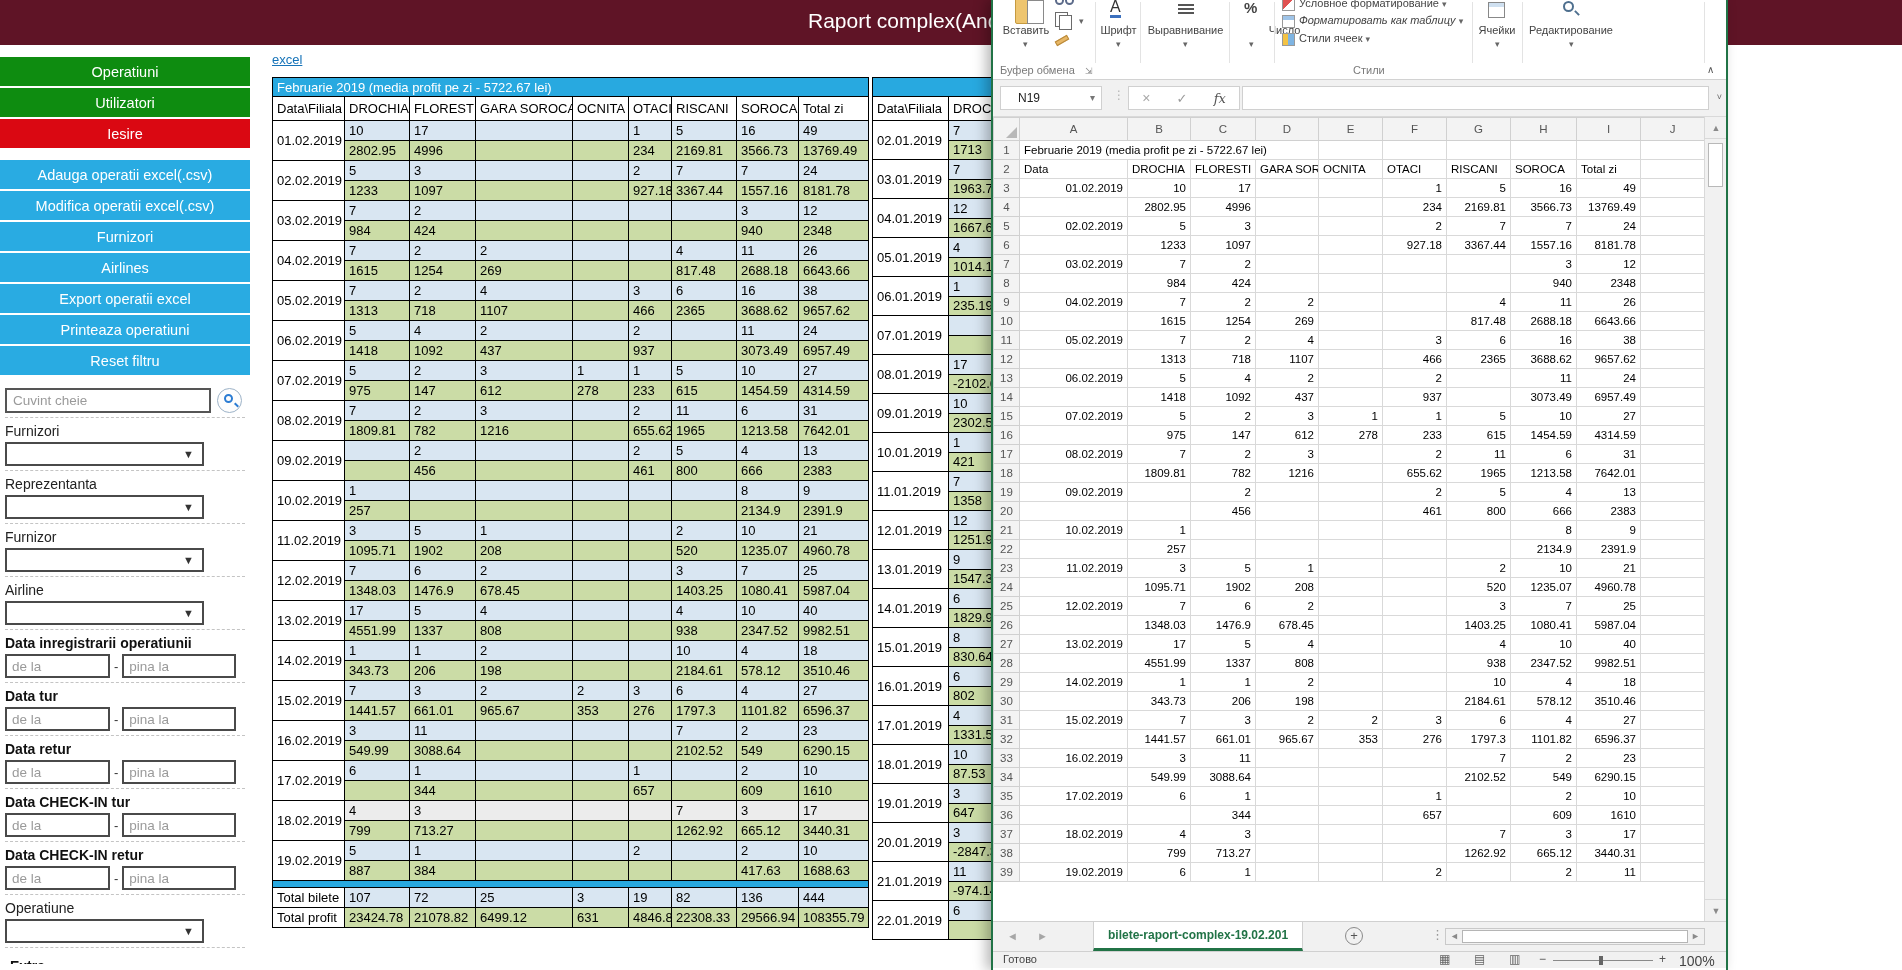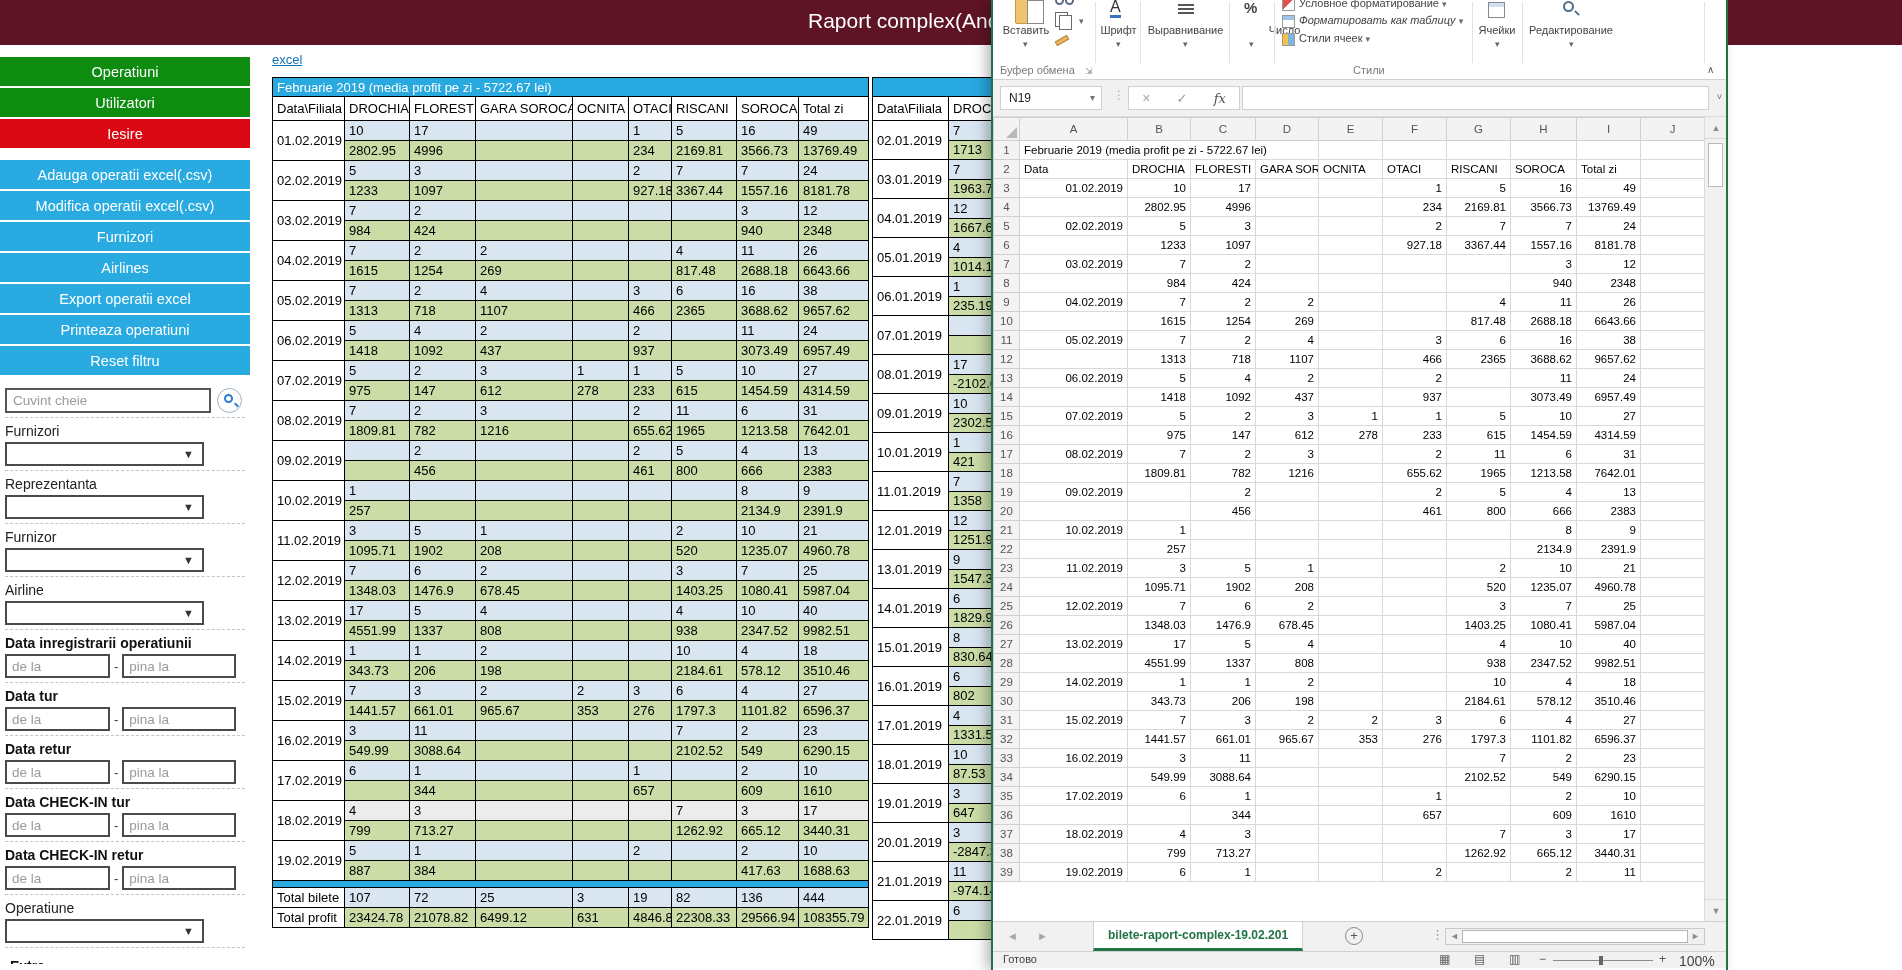--- a/index.html
+++ b/index.html
@@ -81,21 +81,21 @@
   .mi3 { background:linear-gradient(90deg,#f3c244 50%,#7eb4e2 50%); }
   .cells-ico { width:17px; height:16px; border:1px solid #888;
     background:linear-gradient(180deg,#cfe0f0 30%,#fff 30%),linear-gradient(90deg,transparent 49%,#bbb 49%,#bbb 55%,transparent 55%); }
   .mag2 { position:relative; width:11px; height:11px; border:2px solid #4e6f8e; border-radius:50%; }
   .mag2:after { content:""; position:absolute; left:9px; top:9px; width:6px; height:2px; background:#4e6f8e; transform:rotate(45deg); }
   .launcher { font-size:9px; color:#888; }
   .rb-chev { position:absolute; left:714px; top:64px; font-size:10px; color:#555; }
 
   .xl-formula { position:relative; height:37px; background:#f1f1f1; border-bottom:1px solid #d9d9d9; }
   .namebox { position:absolute; left:7px; top:6px; width:102px; height:24px; background:#fff; border:1px solid #d0d0d0;
-    font-size:12px; color:#222; line-height:22px; padding-left:8px; }
+    font-size:12px; color:#222; line-height:22px; padding-left:17px; }
   .namebox .caret { position:absolute; right:6px; top:0; font-size:10px; color:#777; }
   .fdots { position:absolute; left:120px; top:8px; color:#b5b5b5; font-size:12px; letter-spacing:0; }
   .fnbox { position:absolute; left:135px; top:6px; width:112px; height:24px; background:#fff; border:1px solid #d0d0d0;
     display:flex; align-items:center; justify-content:space-around; }
   .fx-x { color:#a8a8a8; font-size:14px; }
   .fx-ok { color:#9a9a9a; font-size:13px; }
   .fx-fx { color:#555; font-size:13px; font-style:italic; font-family:"DejaVu Serif",serif; }
   .ffield { position:absolute; left:249px; top:6px; width:467px; height:24px; background:#fff; border:1px solid #d0d0d0; }
   .fchev { position:absolute; right:4px; top:12px; font-size:9px; color:#666; }
 

